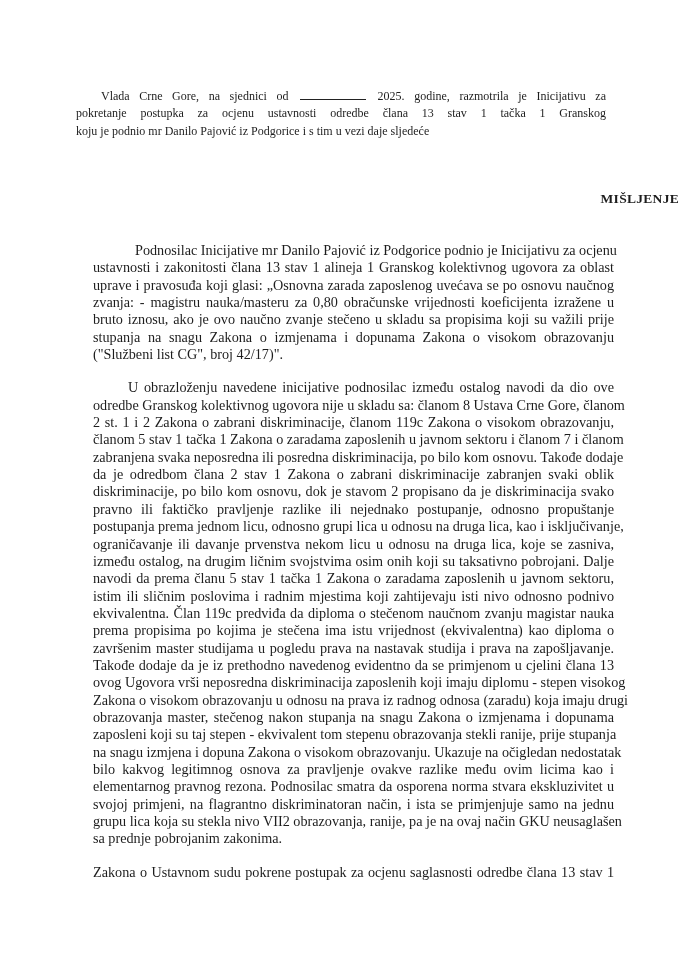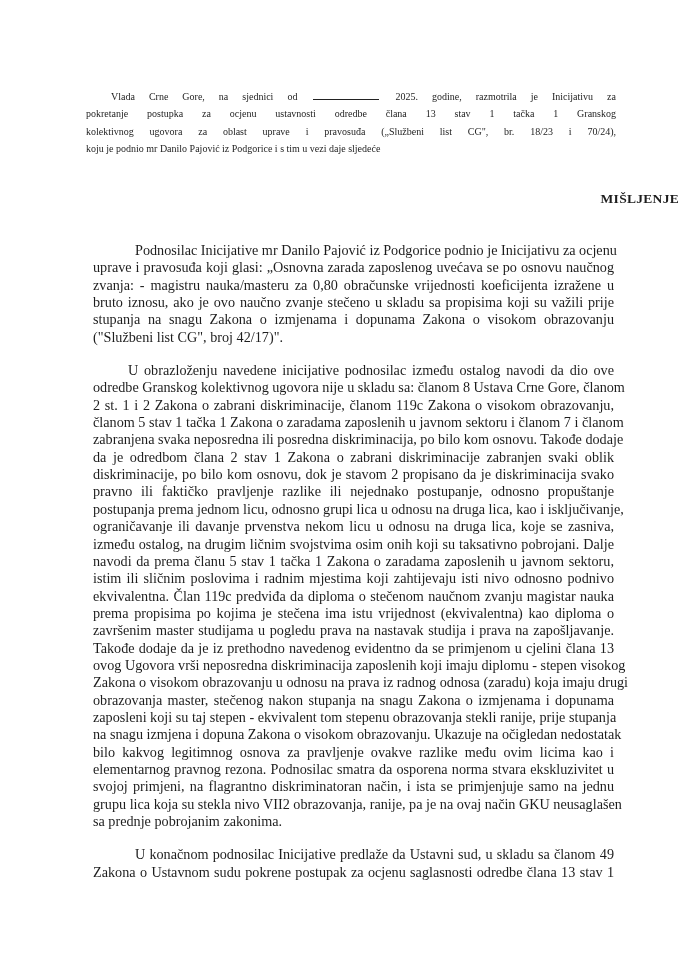--- a/index.html
+++ b/index.html
@@ -3,22 +3,22 @@
 <meta charset="utf-8">
 <style>
   html, body { margin: 0; padding: 0; background: #ffffff; }
   body {
     width: 679px; height: 960px; overflow: hidden; position: relative;
     font-family: "Liberation Serif", "DejaVu Serif", serif;
     color: #1d1d1d;
   }
   .page { position: absolute; left: 0; top: 0; width: 679px; height: 960px; background: #fff; }
   .intro {
-    position: absolute; left: 86px; top: 87px; width: 530px;
-    font-size: 10px; line-height: 17.4px; text-align: justify;
+    position: absolute; left: 76px; top: 87px; width: 530px;
+    font-size: 12px; line-height: 17.4px; text-align: justify;
   }
   .blank { display: inline-block; width: 66px; border-bottom: 1px solid #222; height: 12px; vertical-align: baseline; margin: 0 2px; }
   .title {
     position: absolute; left: 0; width: 679px; top: 191px; text-align: right;
     font-weight: bold; font-size: 13.5px; letter-spacing: 0.3px;
   }
   .body {
     position: absolute; left: 77px; top: 226px; width: 553px;
     font-size: 14.2px; line-height: 17.35px; text-align: justify;
   }
@@ -31,29 +31,29 @@
 
 <div class="page">
 
   <div class="intro">
     <span class="line" style="padding-left:25px;">
       <span>Vlada Crne Gore, na sjednici od</span>
       <span class="blank"></span>
       <span>2025. godine, razmotrila je Inicijativu za</span>
     </span>
     <span class="line">pokretanje postupka za ocjenu ustavnosti odredbe člana 13 stav 1 tačka 1 Granskog</span>
-    <span class="line">kolektivnog ugovora za oblast uprave i pravosuđa („Službeni list CG", br. 18/23 i 70/24),</span>
     <span class="line last">koju je podnio mr Danilo Pajović iz Podgorice i s tim u vezi daje sljedeće</span>
   </div>
 
   <div class="title">MIŠLJENJE</div>
 
   <div class="body">
     <p>
       <span class="line" style="padding-left:42px;">Podnosilac Inicijative mr Danilo Pajović iz Podgorice podnio je Inicijativu za ocjenu</span>
+      <span class="line">ustavnosti i zakonitosti člana 13 stav 1 alineja 1 Granskog kolektivnog ugovora za oblast</span>
       <span class="line">uprave i pravosuđa koji glasi: „Osnovna zarada zaposlenog uvećava se po osnovu naučnog</span>
       <span class="line">zvanja: - magistru nauka/masteru za 0,80 obračunske vrijednosti koeficijenta izražene u</span>
       <span class="line">bruto iznosu, ako je ovo naučno zvanje stečeno u skladu sa propisima koji su važili prije</span>
       <span class="line">stupanja na snagu Zakona o izmjenama i dopunama Zakona o visokom obrazovanju</span>
       <span class="line last">("Službeni list CG", broj 42/17)".</span>
     </p>
     <p>
       <span class="line" style="padding-left:35px;">U obrazloženju navedene inicijative podnosilac između ostalog navodi da dio ove</span>
       <span class="line">odredbe Granskog kolektivnog ugovora nije u skladu sa: članom 8 Ustava Crne Gore, članom</span>
       <span class="line">2 st. 1 i 2 Zakona o zabrani diskriminacije, članom 119c Zakona o visokom obrazovanju,</span>
@@ -76,18 +76,17 @@
       <span class="line">obrazovanja master, stečenog nakon stupanja na snagu Zakona o izmjenama i dopunama</span>
       <span class="line">zaposleni koji su taj stepen - ekvivalent tom stepenu obrazovanja stekli ranije, prije stupanja</span>
       <span class="line">na snagu izmjena i dopuna Zakona o visokom obrazovanju. Ukazuje na očigledan nedostatak</span>
       <span class="line">bilo kakvog legitimnog osnova za pravljenje ovakve razlike među ovim licima kao i</span>
       <span class="line">elementarnog pravnog rezona. Podnosilac smatra da osporena norma stvara ekskluzivitet u</span>
       <span class="line">svojoj primjeni, na flagrantno diskriminatoran način, i ista se primjenjuje samo na jednu</span>
       <span class="line">grupu lica koja su stekla nivo VII2 obrazovanja, ranije, pa je na ovaj način GKU neusaglašen</span>
       <span class="line last">sa prednje pobrojanim zakonima.</span>
     </p>
     <p>
-      <span class="line" style="padding-left:42px;">U konačnom podnosilac Inicijative predlaže da Ustavni sud, u skladu sa članom 49</span>
       <span class="line">Zakona o Ustavnom sudu pokrene postupak za ocjenu saglasnosti odredbe člana 13 stav 1</span>
     </p>
   </div>
 
 </div>
 
 </body></html>

